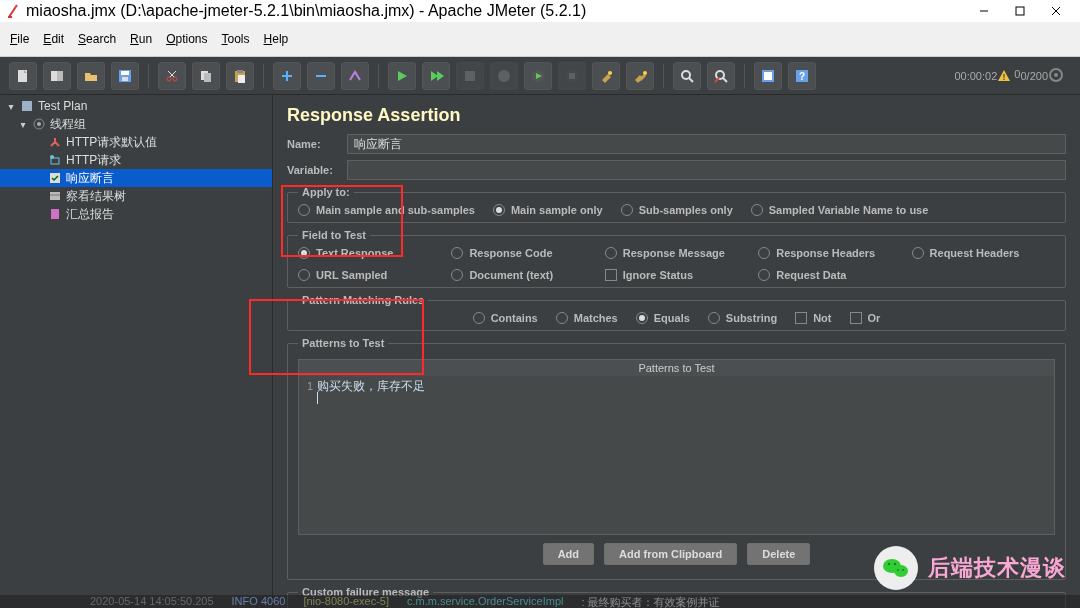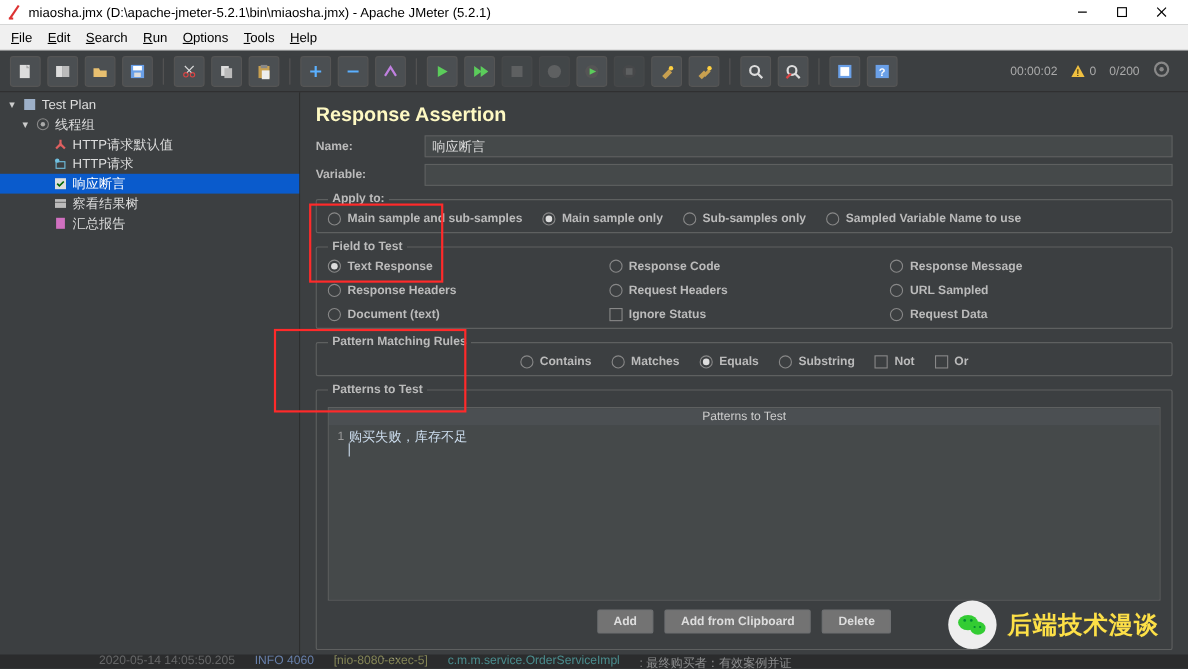--- a/index.html
+++ b/index.html
@@ -1,69 +1,69 @@
 <!DOCTYPE html>
 <html><head>
 <meta charset="utf-8">
 <style>
 * { margin:0; padding:0; box-sizing:border-box; font-family:"Segoe UI","Microsoft YaHei",sans-serif; }
 body { background:#3c3f41; color:#bbb; font-size:12px; user-select:none; width:1080px; height:608px; overflow:hidden; position:relative; }
 
-.titlebar { background:#fff; color:#000; height:22px; display:flex; align-items:center; padding:0 6px; font-size:12px; position:relative; }
+.titlebar { background:#fff; color:#000; height:22px; display:flex; align-items:center; padding:0 6px; font-size:16px; position:relative; }
 .titlebar .appicon { width:14px; height:14px; margin-right:6px; display:flex; align-items:center; justify-content:center; }
 .titlebar .winbtns { margin-left:auto; display:flex; gap:0; }
 .titlebar .winbtn { width:36px; height:22px; display:flex; align-items:center; justify-content:center; font-size:11px; }
 
-.menubar { background:#f0f0f0; height:24px; display:flex; align-items:center; padding:0 4px; gap:2px; color:#000; border-bottom:1px solid #ccc; }
+.menubar { background:#f0f0f0; height:35px; display:flex; align-items:center; padding:0 4px; gap:2px; color:#000; border-bottom:1px solid #ccc; }
 .menubar span { padding:1px 6px; font-size:12px; }
 .menubar span u { text-decoration:underline; }
 
 .toolbar { background:#3c3f41; height:38px; display:flex; align-items:center; padding:0 6px; border-bottom:1px solid #2b2b2b; }
 .tbtn { width:28px; height:28px; margin:0 3px; display:flex; align-items:center; justify-content:center; border:1px solid #555; border-radius:3px; background:#4b4f52; }
 .tbtn.disabled { opacity:.45; }
 .tsep { width:1px; height:24px; background:#555; margin:0 6px; }
-.timer { margin-left:auto; display:flex; align-items:center; gap:12px; padding-right:10px; color:#aaa; font-size:11px; }
+.timer { margin-left:auto; display:flex; align-items:center; gap:0; padding-right:10px; color:#aaa; font-size:11px; }
 .timer .warn svg { vertical-align:middle; }
 
 .workspace { display:flex; height:515px; }
 .tree { width:273px; background:#3c3f41; border-right:1px solid #2b2b2b; padding-top:2px; font-size:12px; }
 .tree-row { display:flex; align-items:center; height:18px; padding-left:6px; white-space:nowrap; color:#ddd; }
 .tree-row.sel { background:#0a5bcc; color:#fff; }
 .tree-row .twisty { width:10px; display:inline-block; text-align:center; font-size:10px; color:#ccc; }
 .tree-row .ticon { width:16px; height:14px; margin:0 3px; display:inline-flex; align-items:center; justify-content:center; }
 .indent1{padding-left:18px}.indent2{padding-left:34px}
 
 .editor { flex:1; background:#3c3f41; padding:10px 14px 0 14px; overflow:hidden; }
 .editor h2 { font-size:18px; font-weight:600; color:#fef9c3; margin-bottom:8px; }
-.row { display:flex; align-items:center; margin-bottom:6px;gap:39px; }
+.row { display:flex; align-items:center; margin-bottom:6px; }
 .row .lbl { width:60px; color:#bbb; font-size:11px; font-weight:600; }
 .row input.txt { flex:1; background:#45494a; border:1px solid #5e6060; height:20px; color:#ddd; padding:0 6px; font-size:12px; }
 fieldset { border:1px solid #5e6060; border-radius:2px; margin-bottom:6px; padding:6px 10px; position:relative; }
 fieldset legend { font-size:11px; color:#bbb; padding:0 4px; font-weight:600; }
 .radio-row { display:flex; align-items:center; gap:18px; flex-wrap:wrap; }
 .radio { display:flex; align-items:center; gap:6px; font-size:11px; color:#bbb; font-weight:600; }
 .radio .dot { width:12px; height:12px; border:1px solid #888; border-radius:50%; display:flex; align-items:center; justify-content:center; background:#3c3f41; }
 .radio.checked .dot::after { content:""; width:6px; height:6px; background:#ddd; border-radius:50%; }
 .chk { display:flex; align-items:center; gap:6px; font-size:11px; color:#bbb; font-weight:600; }
 .chk .box { width:12px; height:12px; border:1px solid #888; background:#3c3f41; }
-.field-grid { display:grid; grid-template-columns:repeat(3,1fr); row-gap:10px; column-gap:10px; }
+.field-grid { display:grid; grid-template-columns:repeat(5,1fr); row-gap:10px; column-gap:10px; }
 .field-grid .radio,.field-grid .chk{font-weight:600}
 .pattern-center{ display:flex; justify-content:center; }
 .patterns-table { border:1px solid #5e6060; margin-top:4px; }
 .patterns-head { background:#4b4f52; text-align:center; font-size:11px; padding:2px 0; color:#ccc; }
 .patterns-body { background:#45494a; height:158px; position:relative; }
 .patterns-body .num { position:absolute; left:0; top:0; width:14px; text-align:right; color:#999; font-size:11px; padding-top:4px; }
 .patterns-body .cell { position:absolute; left:18px; top:2px; right:4px; color:#cde; font-size:12px; }
 .patterns-body .caret { position:absolute; left:18px; top:16px; width:1px; height:12px; background:#cde; }
 .btnrow { display:flex; justify-content:center; gap:10px; margin:8px 0; }
 .btn { background:#737373; border:1px solid #6e7072; color:#ddd; padding:4px 14px; font-size:11px; border-radius:2px; font-weight:600; }
 
 .hl { position:absolute; border:2px solid #ff2a2a; pointer-events:none; }
 
-.watermark { position:absolute; right:26px; bottom:18px; display:flex; align-items:center; gap:10px; color:#fde047; font-size:22px; font-weight:600; letter-spacing:1px; }
+.watermark { position:absolute; right:14px; bottom:18px; display:flex; align-items:center; gap:10px; color:#f9a8d4; font-size:22px; font-weight:600; letter-spacing:1px; }
 .watermark .wx { width:44px; height:44px; border-radius:50%; background:#eee; display:flex; align-items:center; justify-content:center; }
 .logstrip { position:absolute; left:0; right:0; bottom:0; height:13px; background:#1e1e1e; color:#5a5; font-family:monospace; font-size:11px; padding:0 90px 0 90px; white-space:nowrap; overflow:hidden; display:flex; gap:18px; opacity:.55; }
 .logstrip .ts{color:#888}.logstrip .lvl{color:#8ab4ff}.logstrip .th{color:#bdbd66}.logstrip .cl{color:#5cc}.logstrip .msg{color:#ccc}
 </style>
 </head>
 <body>
 
 <div class="titlebar">
   <span class="appicon">
     <svg width="14" height="14" viewBox="0 0 14 14">

